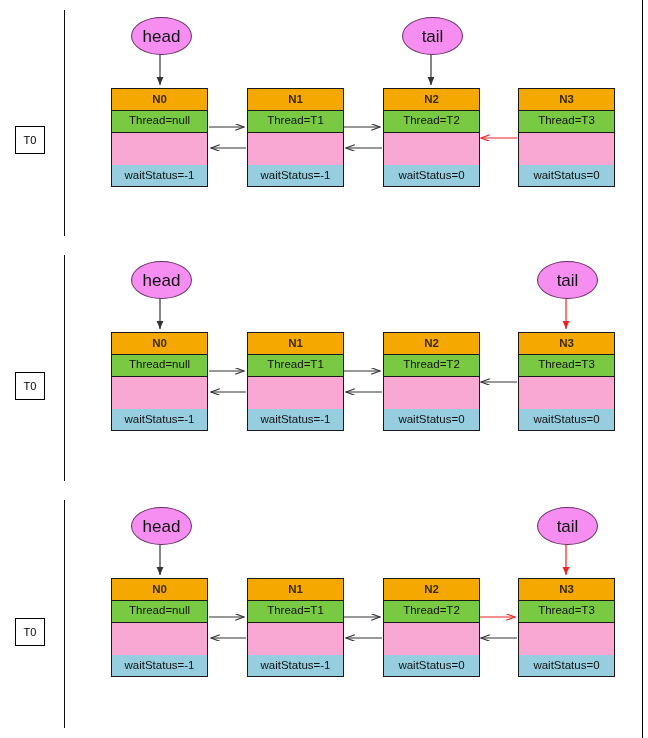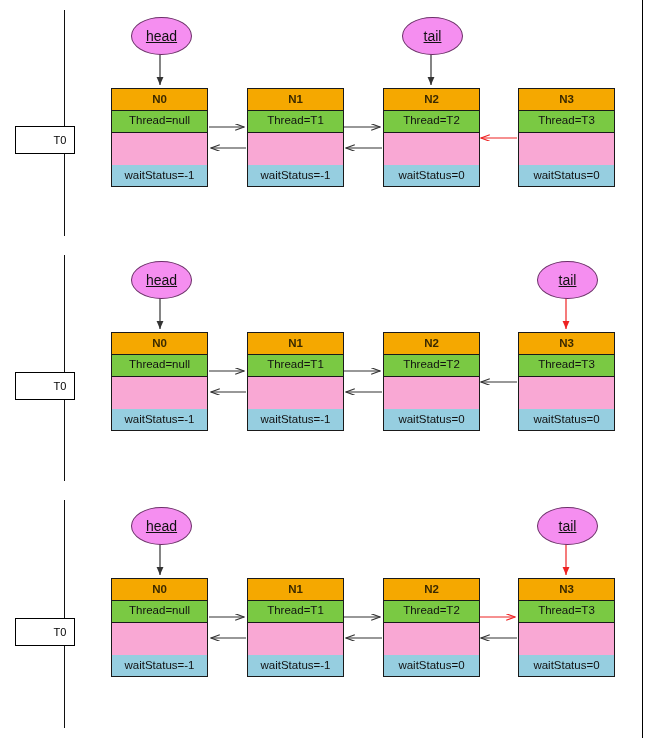--- a/index.html
+++ b/index.html
@@ -43,21 +43,20 @@
     width: 28px;
     height: 26px;
     border: 1.2px solid #000000;
     background: #ffffff;
     display: flex;
     align-items: center;
     justify-content: center;
     font-size: 11px;
     line-height: 1;
     color: #000000;
-    padding-left: 30px;
   }
   
   .node {
     position: absolute;
     width: 97px;
     height: 99px;
     border: 1.1px solid #1a1a1a;
     box-sizing: border-box;
     display: flex;
     flex-direction: column;
@@ -96,24 +95,23 @@
   .ptr-ellipse {
     position: absolute;
     width: 59px;
     height: 36px;
     border-radius: 50%;
     background: #f58ef0;
     border: 1.3px solid #6b2f68;
     display: flex;
     align-items: center;
     justify-content: center;
-    font-size: 14px;
+    font-size: 17px;
     line-height: 1;
     color: #111111;
-    text-decoration: underline;
   }
   
   svg.arrows {
     position: absolute;
     left: 0;
     top: 0;
     width: 648px;
     height: 738px;
     pointer-events: none;
     overflow: visible;

